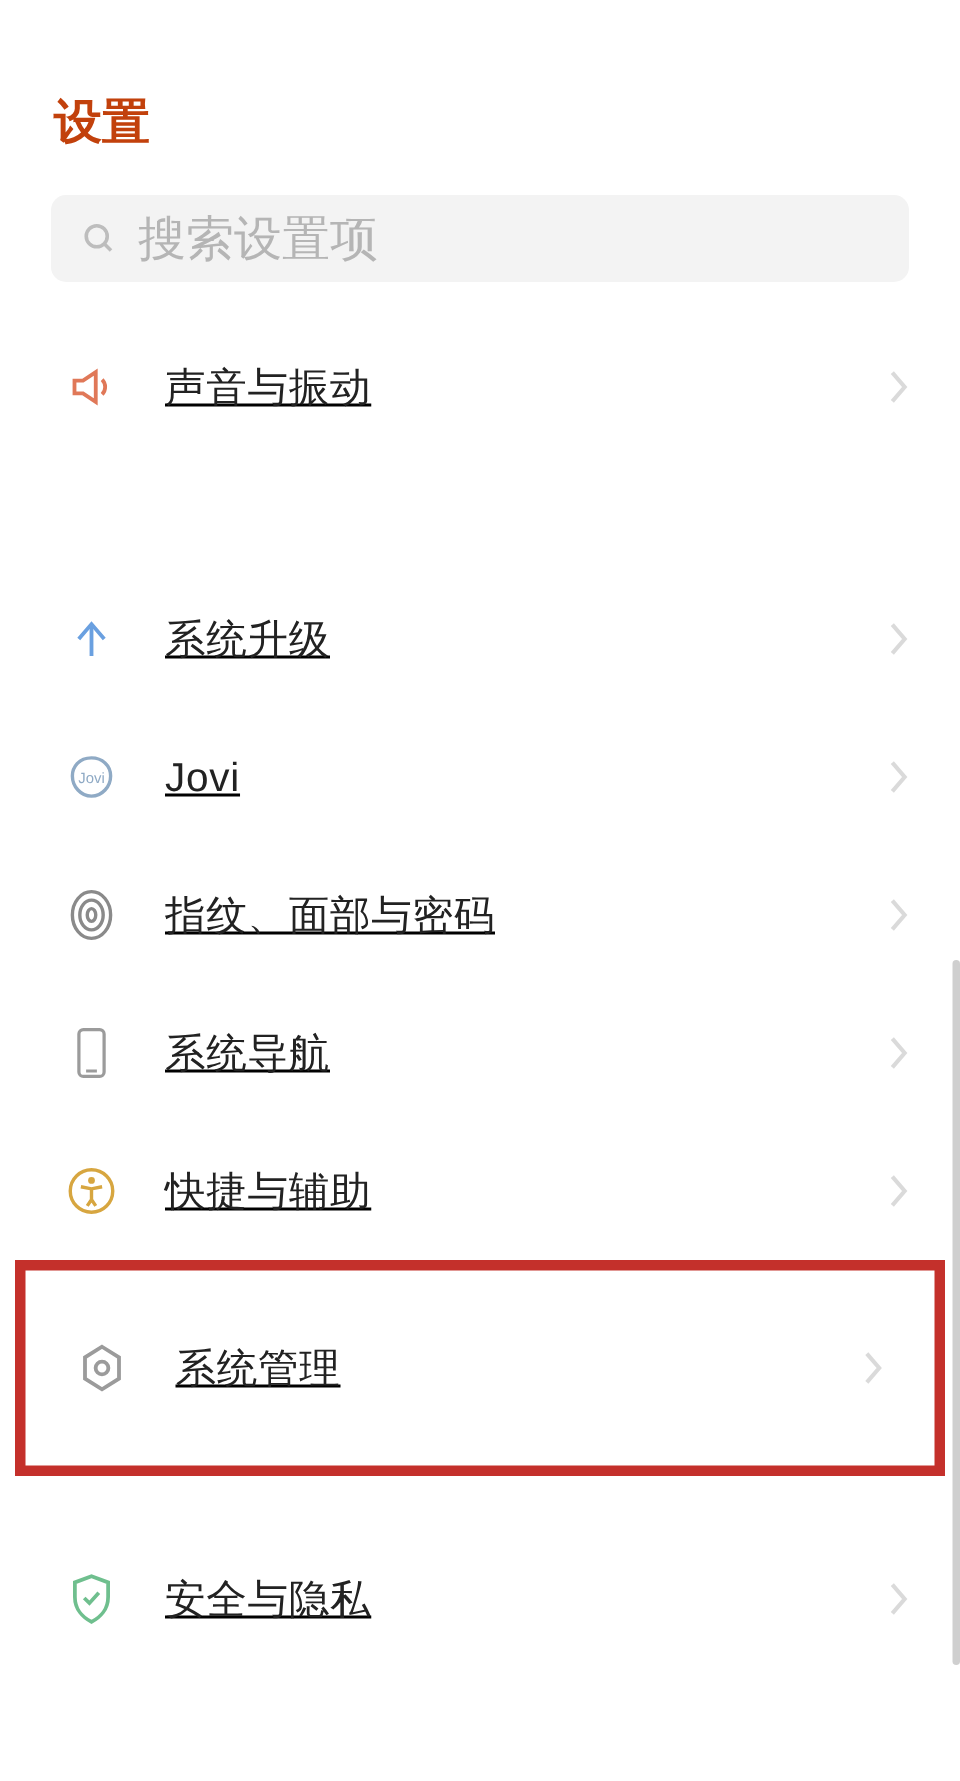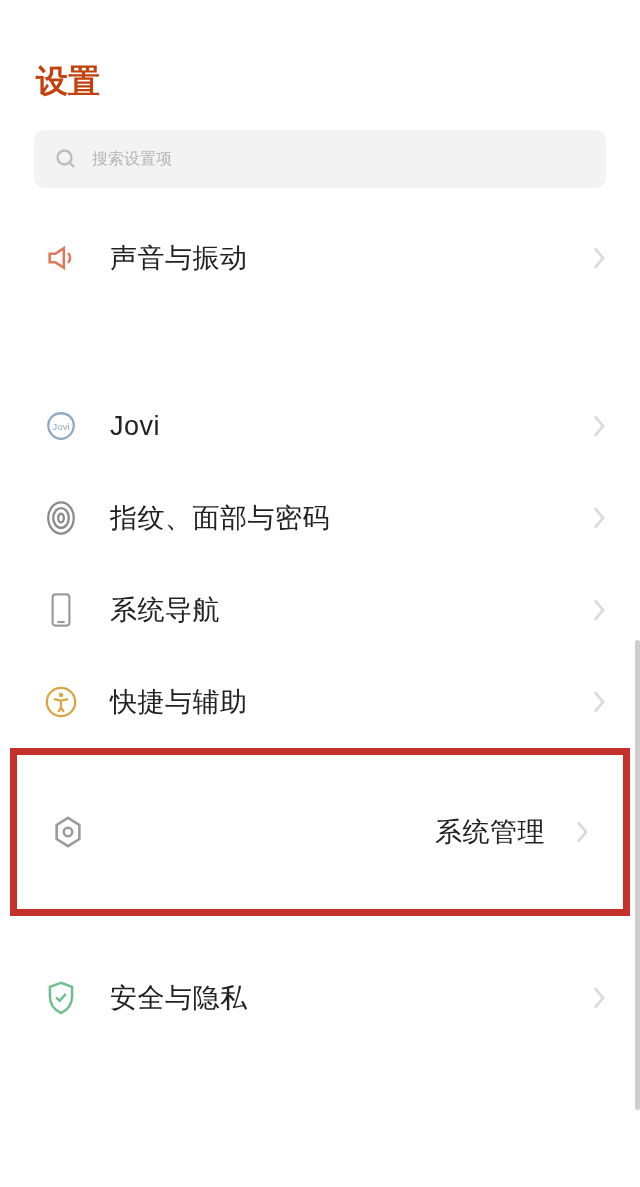--- a/index.html
+++ b/index.html
@@ -26,34 +26,35 @@
       border-radius: 10px;
       height: 58px;
       padding: 0 20px;
       gap: 14px;
     }
     .search-icon svg { display: block; }
     .search-input {
       border: none;
       background: transparent;
       outline: none;
-      font-size: 16px;
+      font-size: 32px;
       color: #999;
       width: 100%;
     }
     .search-input::placeholder { color: #b5b5b5; }
 
     .group { padding: 0; }
     .row {
       display: flex;
       align-items: center;
       height: 92px;
       padding: 0 34px 0 42px;
       gap: 30px;
       position: relative;
+      text-decoration: underline;
     }
     .row-icon {
       width: 38px;
       display: flex;
       align-items: center;
       justify-content: center;
     }
     .row-label {
       font-size: 27px;
       color: #222;
@@ -61,21 +62,21 @@
       letter-spacing: 0.5px;
     }
     .chevron { display: flex; align-items: center; justify-content: center; opacity: .55; }
 
     .section-gap { height: 76px; }
 
     .highlight-box {
       border: 7px solid #c4302b;
       margin: 0 10px;
     }
-    .highlight-box .row { padding-left: 32px; height: 154px; text-align: right; }
+    .highlight-box .row { padding-left: 32px; height: 130px; }
 
     .section-gap-small { height: 36px; }
 
     .scroll-indicator {
       position: absolute;
       right: 0;
       top: 640px;
       width: 5px;
       height: 470px;
       background: #cfcfcf;
@@ -112,20 +113,34 @@
       <svg width="14" height="22" viewBox="0 0 10 16" fill="none" stroke="#bdbdbd" stroke-width="2">
           <path d="M2 1l6 7-6 7"></path>
         </svg>
     </span>
   </div>
 </div>
 
 <div class="section-gap"></div>
 
 <div class="group">
+  <div class="row">
+    <span class="row-icon">
+      <svg width="34" height="34" viewBox="0 0 24 24" fill="none" stroke-width="1.8" stroke="#6aa0e0">
+        <path d="M12 20V6"></path>
+          <path d="M6 12l6-7 6 7"></path>
+      </svg>
+    </span>
+    <span class="row-label">系统升级</span>
+    <span class="chevron">
+      <svg width="14" height="22" viewBox="0 0 10 16" fill="none" stroke="#bdbdbd" stroke-width="2">
+          <path d="M2 1l6 7-6 7"></path>
+        </svg>
+    </span>
+  </div>
 
   <div class="row">
     <span class="row-icon">
       <svg width="34" height="34" viewBox="0 0 24 24" fill="none" stroke-width="1.6" stroke="#8faac5">
         <path d="M12 3c5 0 9 3.5 9 8.5S17 21 12 21 3 16.5 3 11.5C3 7.5 6 3 12 3z"></path>
         <text x="12" y="15" text-anchor="middle" font-size="7" fill="#8faac5" stroke="none" font-family="sans-serif">Jovi</text>
       </svg>
     </span>
     <span class="row-label">Jovi</span>
     <span class="chevron">

